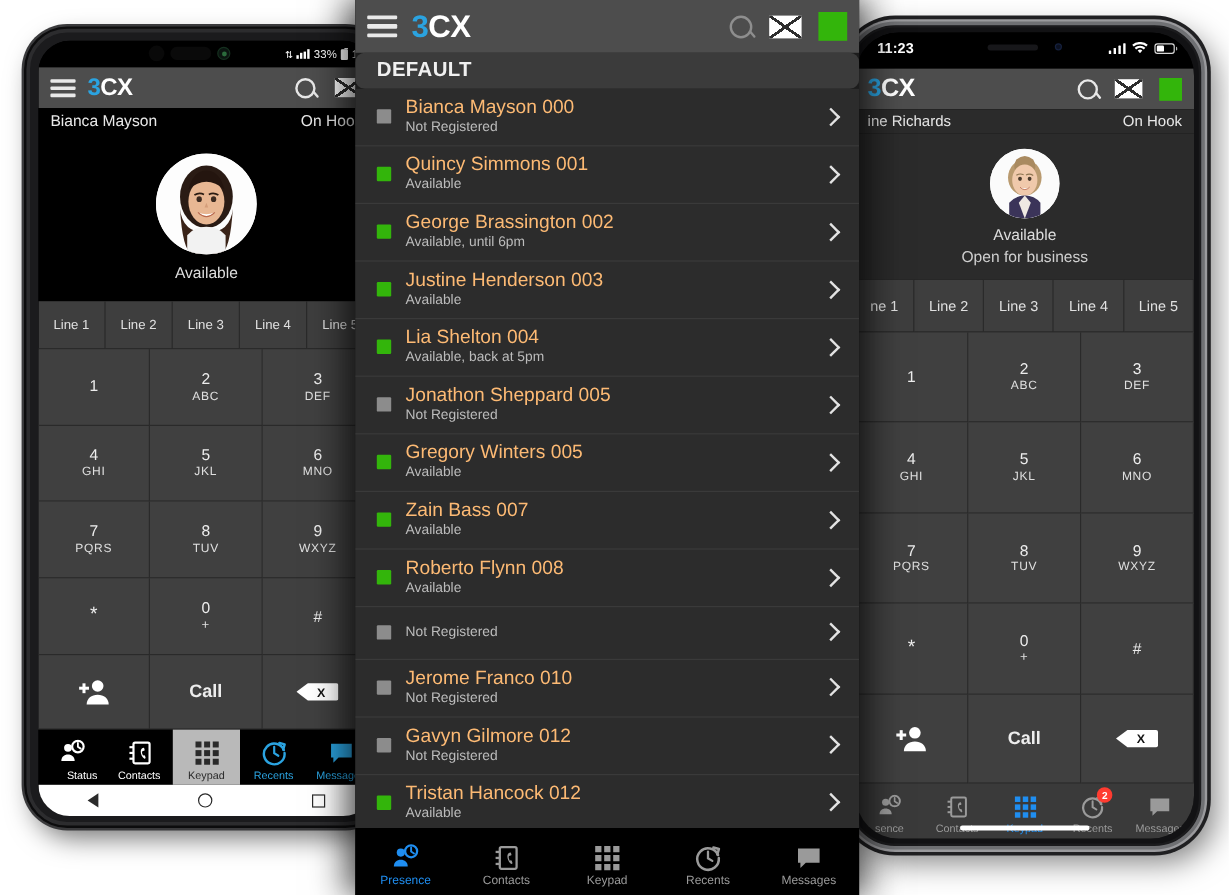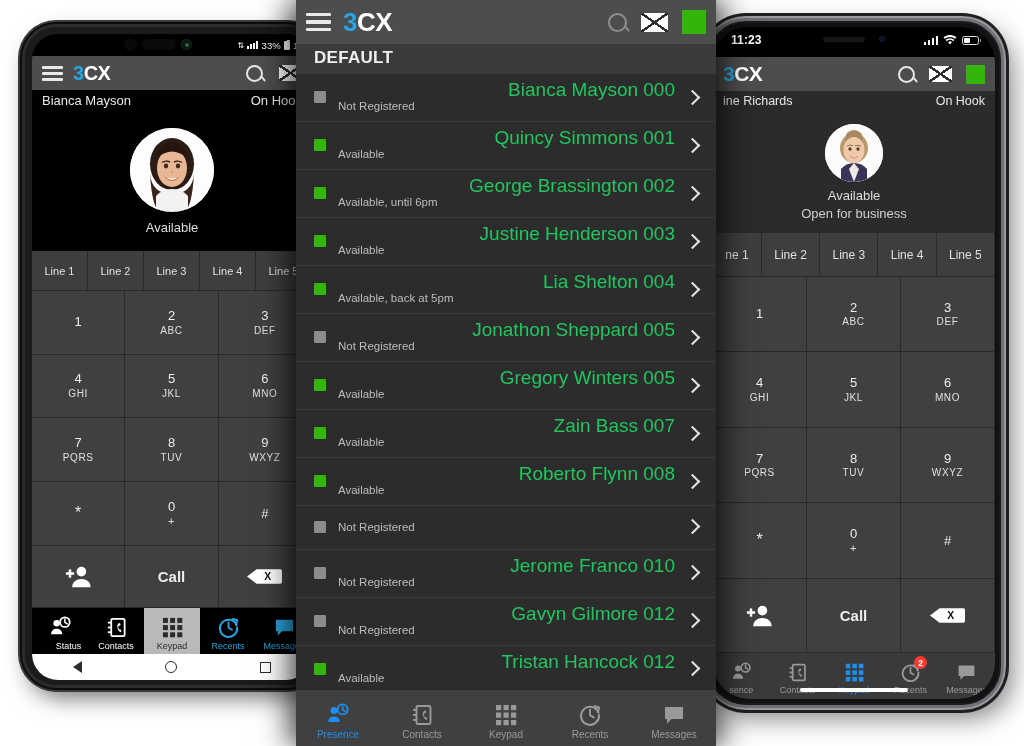--- a/index.html
+++ b/index.html
@@ -130,35 +130,35 @@
     background:
       linear-gradient(to bottom right, transparent calc(50% - 1.2px), #2e2e2e calc(50% - 1.2px), #2e2e2e calc(50% + 1.2px), transparent calc(50% + 1.2px)),
       linear-gradient(to bottom left,  transparent calc(50% - 1.2px), #2e2e2e calc(50% - 1.2px), #2e2e2e calc(50% + 1.2px), transparent calc(50% + 1.2px));
   }
   .ic-status-sq { background:#33b50b; }
   .appbar.lg .ic-status-sq { width:24px; height:24px; }
 
   
   .section-head {
     background:#3b3b3b; color:#f0f0f0; font-weight:bold;
-    font-size:17px; padding:4px 0 6px 18px; flex:0 0 auto; letter-spacing:.3px;
+    font-size:17px; padding:4px 0 6px 18px; flex:0 0 auto; letter-spacing:.3px;border-radius:8px;
   }
 
   
   .presence-list { flex:1 1 auto; overflow:hidden; background:#2c2c2c; }
   .pres-row {
     display:flex; align-items:center; gap:12px;
     padding:7px 14px 8px 18px; border-bottom:1px solid #3a3a3a;
     min-height:43.5px; cursor:pointer;
   }
   .pres-dot { width:12px; height:12px; flex:0 0 12px; border-radius:1px; }
   .pres-dot.available { background:#33b50b; }
   .pres-dot.notreg { background:#8c8c8c; }
   .pres-txt { flex:1; min-width:0; }
-  .pres-name { color:#22c55e; font-size:19px; line-height:18px; white-space:nowrap;text-align:right; }
+  .pres-name { color:#fdba74; font-size:16px; line-height:18px; white-space:nowrap; }
   .pres-sub { color:#bcbcbc; font-size:11.5px; line-height:14px; white-space:nowrap; }
   .chev { width:11px; height:11px; border-right:2.6px solid #e3e3e3; border-top:2.6px solid #e3e3e3;
           transform:rotate(45deg); flex:0 0 11px; margin-right:4px; }
 
   
   .profile-bar { display:flex; justify-content:space-between; align-items:center;
     padding:3px 10px 3px 10px; color:#e8e8e8; background:#000; }
   .android-screen .profile-bar { font-size:13px; background:#000; }
   .iphone-screen .profile-bar { font-size:12.5px; background:#2b2b2b; }
   .profile-body { background:#000; display:flex; flex-direction:column;
@@ -755,21 +755,21 @@
         <div class="pres-row">
        <span class="pres-dot available"></span>
        <span class="pres-txt">
          <span class="pres-name" style="display:block">Tristan Hancock 012</span>
          <span class="pres-sub" style="display:block">Available</span>
        </span>
        <span class="chev"></span>
      </div>
       </div>
 
-    <div class="tabbar" style="height:56px;background:#404040;text-align:right;" id="c-tabs">
+    <div class="tabbar" style="height:56px;background:#000000;text-align:right;" id="c-tabs">
         <div class="tabitem" style="padding-top:7px;">
         <svg width="24" height="24" viewBox="0 0 24 24">
       <circle cx="8" cy="7.5" r="3.4" fill="#1f8ef1"></circle>
       <path d="M2.2 19c0-3.6 2.6-5.6 5.8-5.6s5.8 2 5.8 5.6z" fill="#1f8ef1"></path>
       <circle cx="16.6" cy="6.4" r="5" fill="none" stroke="#1f8ef1" stroke-width="1.9"></circle>
       <path d="M16.6 3.2v3.4l2.4 1.6" stroke="#1f8ef1" stroke-width="1.6" fill="none" stroke-linecap="round"></path>
     </svg>
 
         <span class="tablabel" style="color:#1f8ef1;font-size:10px;">Presence</span>
       </div>

